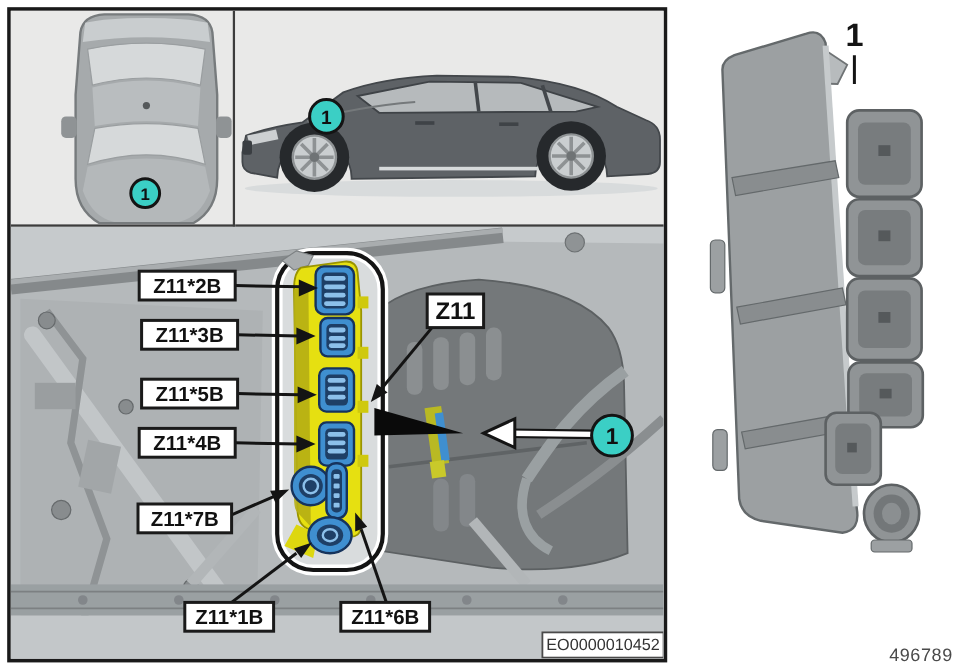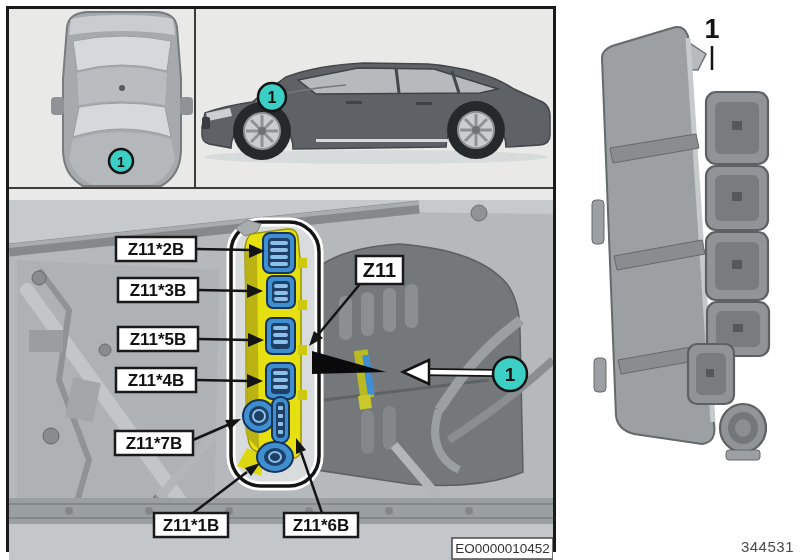--- a/index.html
+++ b/index.html
@@ -5,21 +5,21 @@
   html,body{margin:0;padding:0;background:#ffffff;}
   .stage{position:relative;width:800px;height:560px;background:#ffffff;overflow:hidden;
          font-family:"Liberation Sans",sans-serif;}
   .frame{position:absolute;left:6px;top:6px;width:544px;height:540px;
          border:3px solid #1a1a1a;background:#e9e9e8;}
   .panel{position:absolute;overflow:hidden;}
   .panel-topview{left:0;top:0;width:185px;height:178px;background:#e9e9e8;
                  border-right:2px solid #3c3c3c;border-bottom:2px solid #3c3c3c;}
   .panel-sideview{left:187px;top:0;width:357px;height:178px;background:#e9e9e8;
                   border-bottom:2px solid #3c3c3c;}
-  .panel-engine{left:0;top:191px;width:544px;height:360px;background:#b5b9bb;}
+  .panel-engine{left:0;top:180px;width:544px;height:360px;background:#b5b9bb;}
   .panel-part{position:absolute;left:578px;top:8px;width:210px;height:470px;}
   svg{display:block;}
   svg text{font-family:"Liberation Sans",sans-serif;}
   .ref-label{font-weight:bold;fill:#111111;}
   .sheet-number{position:absolute;left:726px;top:538px;width:68px;text-align:right;
                 font-size:15px;color:#4a4a4a;letter-spacing:0.5px;}
 </style>
 </head>
 <body>
 
@@ -306,14 +306,14 @@
         <g>
           <ellipse cx="165" cy="420" rx="23" ry="24" fill="#909496" stroke="#5d6163" stroke-width="2.2"></ellipse>
           <ellipse cx="165" cy="420" rx="15" ry="16" fill="#737779"></ellipse>
           <ellipse cx="165" cy="420" rx="8" ry="9" fill="#8b8f91"></ellipse>
           <rect x="148" y="442" width="34" height="10" rx="3" fill="#9ca0a2" stroke="#64696b"></rect>
         </g>
       </g>
     </svg>
   </div>
 
-  <div class="sheet-number">344531</div>
+  <div class="sheet-number">496789</div>
 </div>
 
 </body></html>

